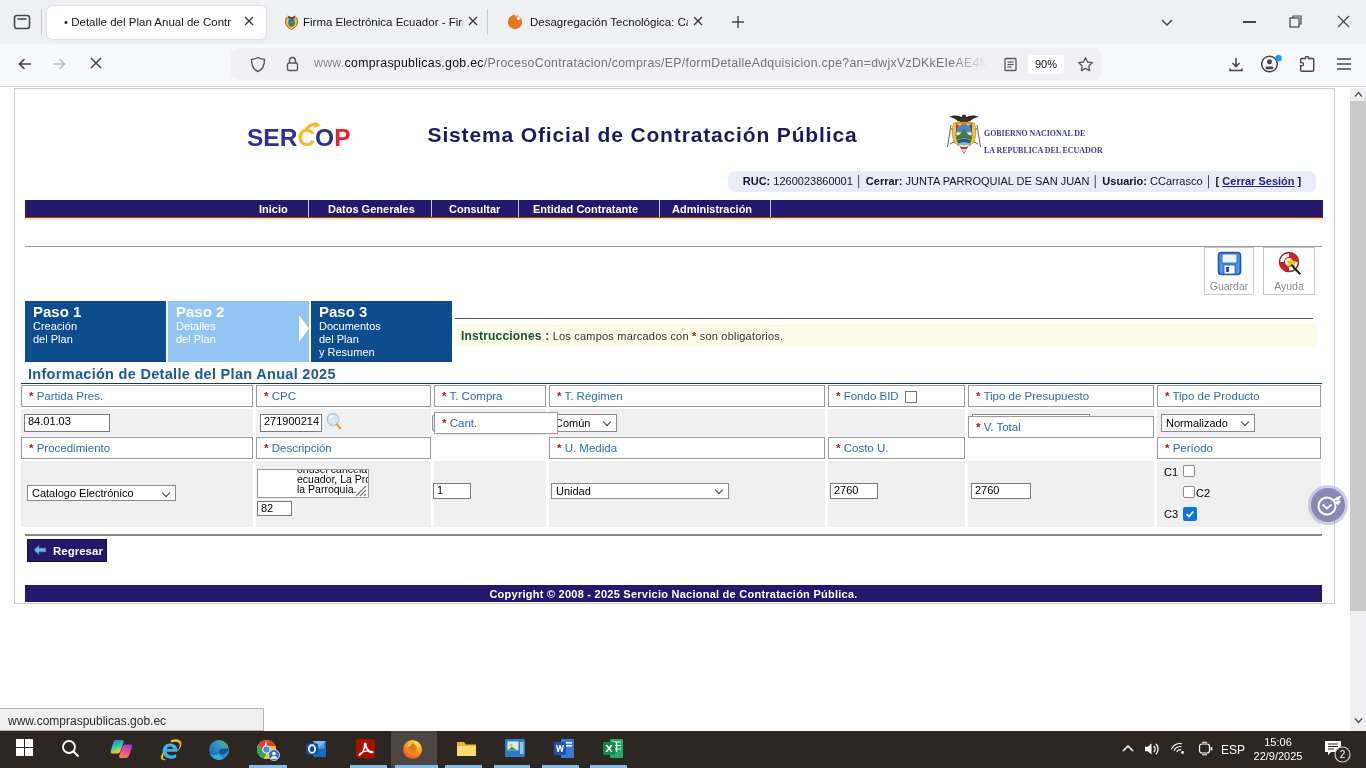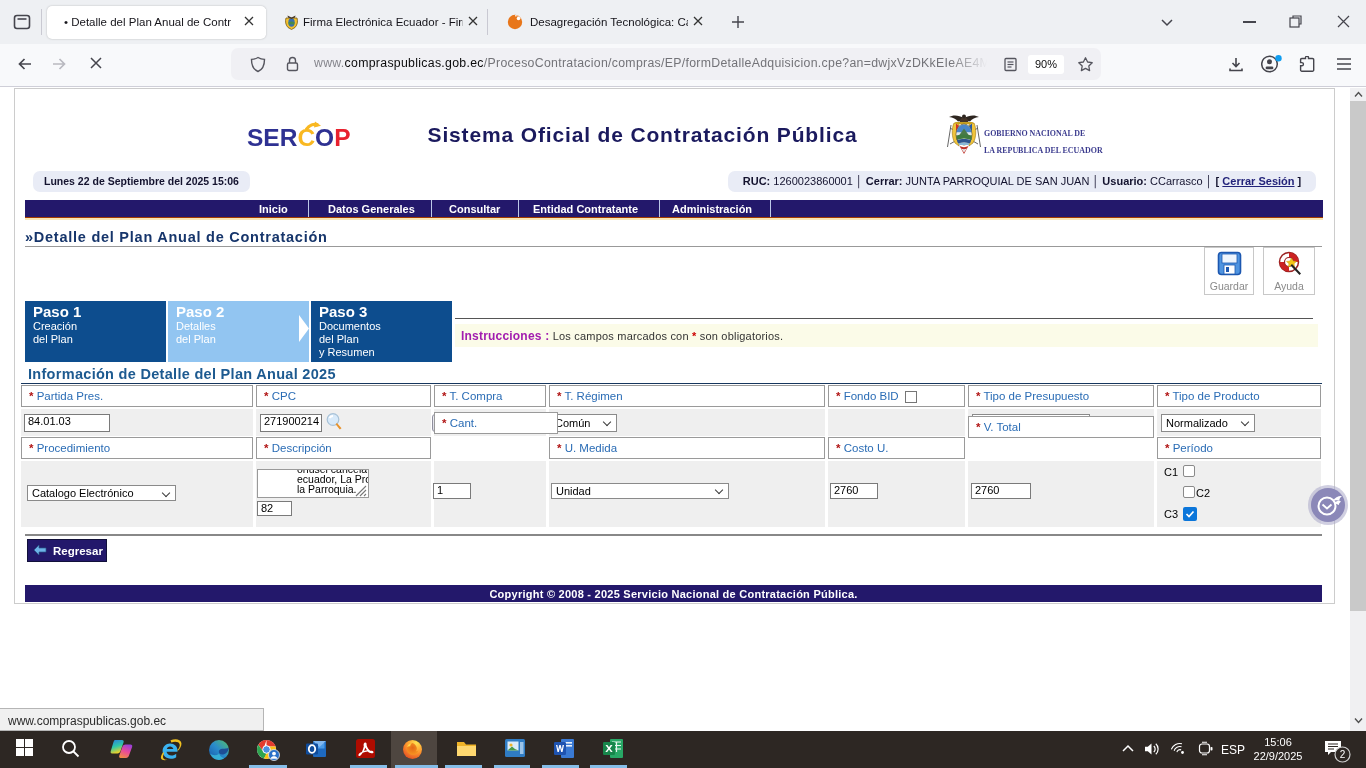--- a/index.html
+++ b/index.html
@@ -170,40 +170,38 @@
     <path d="M10.6 20.5 L25.4 20.5 L25.4 23 C20.5 21.3 15.5 21.3 10.6 23 Z" fill="#d8e8f2"></path>
     <path d="M13 23.5 L18 16.5 L23 23.5 Z" fill="#4a7a4a"></path>
     <path d="M10.3 23.5 C15 22 21 22 25.7 23.5 L25.2 28 C20.5 26 15.5 26 10.8 28 Z" fill="#3f7a3f"></path>
     <path d="M10.8 28 C15 26.5 21 26.5 25.2 28 L24 31.5 C20 30.2 16 30.2 12 31.5 Z" fill="#2d5590"></path>
     <path d="M12 31.5 C16 30.5 20 30.5 24 31.5 L22.5 33 L13.5 33 Z" fill="#88b8d8"></path>
     <path d="M13.5 34 L18 42 L22.5 34 C19.5 35.5 16.5 35.5 13.5 34 Z" fill="#c03028"></path>
     <path d="M15 36.5 L18 40.5 L21 36.5 C19 37.5 17 37.5 15 36.5 Z" fill="#e8e8e8"></path>
   </svg>
   <div class="abs" style="left:984px;top:125px;font-family:'Liberation Serif',serif;font-weight:bold;font-size:9px;color:#3b3b8e;line-height:16.5px;transform:scaleX(.88);transform-origin:0 0;">GOBIERNO NACIONAL DE<br>LA REPUBLICA DEL ECUADOR</div>
 
-  <div class="abs pill" style="left:33px;top:171px;width:217px;height:21px;text-align:center;padding-top:4px;font-weight:bold;font-size:10.5px;">Lunes 22 de Septiembre del 2025 15:06</div>
   <div class="abs pill" style="left:728px;top:171px;width:588px;height:21px;text-align:center;padding-top:4px;font-size:11px;white-space:nowrap;">
     <b>RUC:</b> 1260023860001 │ <b>Cerrar:</b> JUNTA PARROQUIAL DE SAN JUAN │ <b>Usuario:</b> CCarrasco │ <b>[ <span style="text-decoration:underline;color:#23237a">Cerrar Sesión</span> ]</b>
   </div>
 
   <div class="abs navy" style="left:25px;top:200px;width:1298px;height:17px;"></div>
   <div class="abs" style="left:25px;top:217px;width:1298px;height:1px;background:#a33c00;"></div>
   <div class="abs" style="left:25px;top:218px;width:1298px;height:2px;background:#f8e7b5;"></div>
   <div class="abs" style="top:203px;left:259px;font-size:11px;font-weight:bold;color:#fff;">Inicio</div>
   <div class="abs" style="top:203px;left:328px;font-size:11px;font-weight:bold;color:#fff;">Datos Generales</div>
   <div class="abs" style="top:203px;left:449px;font-size:11px;font-weight:bold;color:#fff;">Consultar</div>
   <div class="abs" style="top:203px;left:533px;font-size:11px;font-weight:bold;color:#fff;">Entidad Contratante</div>
   <div class="abs" style="top:203px;left:672px;font-size:11px;font-weight:bold;color:#fff;">Administración</div>
   <div class="abs" style="top:200px;left:308px;width:1px;height:17px;background:#bcc8e8"></div>
   <div class="abs" style="top:200px;left:431px;width:1px;height:17px;background:#bcc8e8"></div>
   <div class="abs" style="top:200px;left:518px;width:1px;height:17px;background:#bcc8e8"></div>
   <div class="abs" style="top:200px;left:659px;width:1px;height:17px;background:#bcc8e8"></div>
   <div class="abs" style="top:200px;left:770px;width:1px;height:17px;background:#bcc8e8"></div>
 
-  <div class="abs" style="left:25px;top:229px;font-size:14.5px;font-weight:bold;color:#16356b;letter-spacing:0.75px;">»Detalle del Plan Anual de Contratación</div>
   <div class="abs" style="left:25px;top:246px;width:1297px;height:1px;background:#999"></div>
 
   <div class="abs" style="left:1204px;top:247px;width:50px;height:48px;border:1px solid #c8c8c8;background:#fff;"></div>
   <div class="abs" style="left:1263px;top:247px;width:52px;height:48px;border:1px solid #c8c8c8;background:#fff;"></div>
   <svg class="abs" style="left:1217px;top:251px" width="25" height="25" viewBox="0 0 25 25">
     <rect x="1.5" y="1.5" width="22" height="22" rx="3" fill="#4f94e0" stroke="#1c57b0" stroke-width="1.6"></rect>
     <rect x="5" y="3" width="15" height="9" fill="#eef5fd" stroke="#1c57b0" stroke-width=".8"></rect>
     <rect x="7" y="14" width="11" height="9" fill="#fff" stroke="#1c57b0" stroke-width=".8"></rect>
     <rect x="9" y="16" width="3" height="5" fill="#1c57b0"></rect>
   </svg>
@@ -230,21 +228,21 @@
   <svg class="abs" style="left:299px;top:315px" width="10" height="27" viewBox="0 0 10 27">
       <path d="M0 0 L10 13.5 L0 27 Z" fill="#fff"></path>
     </svg>
   <div class="abs" style="left:319px;top:303px;font-size:15px;font-weight:bold;color:#fff;">Paso 3</div>
   <div class="abs" style="left:319px;top:320px;font-size:11px;color:#fff;">Documentos</div>
   <div class="abs" style="left:319px;top:333px;font-size:11px;color:#fff;">del Plan</div>
   <div class="abs" style="left:319px;top:346px;font-size:11px;color:#fff;">y Resumen</div>
 
   <div class="abs" style="left:455px;top:318px;width:858px;height:1px;background:#555"></div>
   <div class="abs" style="left:455px;top:324px;width:863px;height:23px;background:#fbfbe8;"></div>
-  <div class="abs" style="left:461px;top:329px;font-size:12px;"><span style="font-weight:bold;color:#a21caf;letter-spacing:0.2px;">Instrucciones :</span> <span style="font-size:11px;color:#333;letter-spacing:0.2px;">Los campos marcados con <span style="color:#cc0000;font-weight:bold">*</span> son obligatorios.</span></div>
+  <div class="abs" style="left:461px;top:329px;font-size:12px;"><span style="font-weight:bold;color:#14532d;letter-spacing:0.2px;">Instrucciones :</span> <span style="font-size:11px;color:#333;letter-spacing:0.2px;">Los campos marcados con <span style="color:#cc0000;font-weight:bold">*</span> son obligatorios.</span></div>
 
   <div class="abs" style="left:28px;top:366px;font-size:14.5px;font-weight:bold;color:#1d5a90;letter-spacing:0.3px;">Información de Detalle del Plan Anual 2025</div>
   <div class="abs" style="left:21px;top:383px;width:1301px;height:1px;background:#17375e"></div>
 
   <div class="hcell" style="left:21px;top:385px;width:232px;"><b class="star">*</b> Partida Pres.</div>
   <div class="hcell" style="left:256px;top:385px;width:175px;"><b class="star">*</b> CPC</div>
   <div class="hcell" style="left:434px;top:385px;width:112px;"><b class="star">*</b> T. Compra</div>
   <div class="hcell" style="left:549px;top:385px;width:276px;"><b class="star">*</b> T. Régimen</div>
   <div class="hcell" style="left:828px;top:385px;width:137px;"><b class="star">*</b> Fondo BID</div>
   <div class="hcell" style="left:968px;top:385px;width:186px;"><b class="star">*</b> Tipo de Presupuesto</div>

